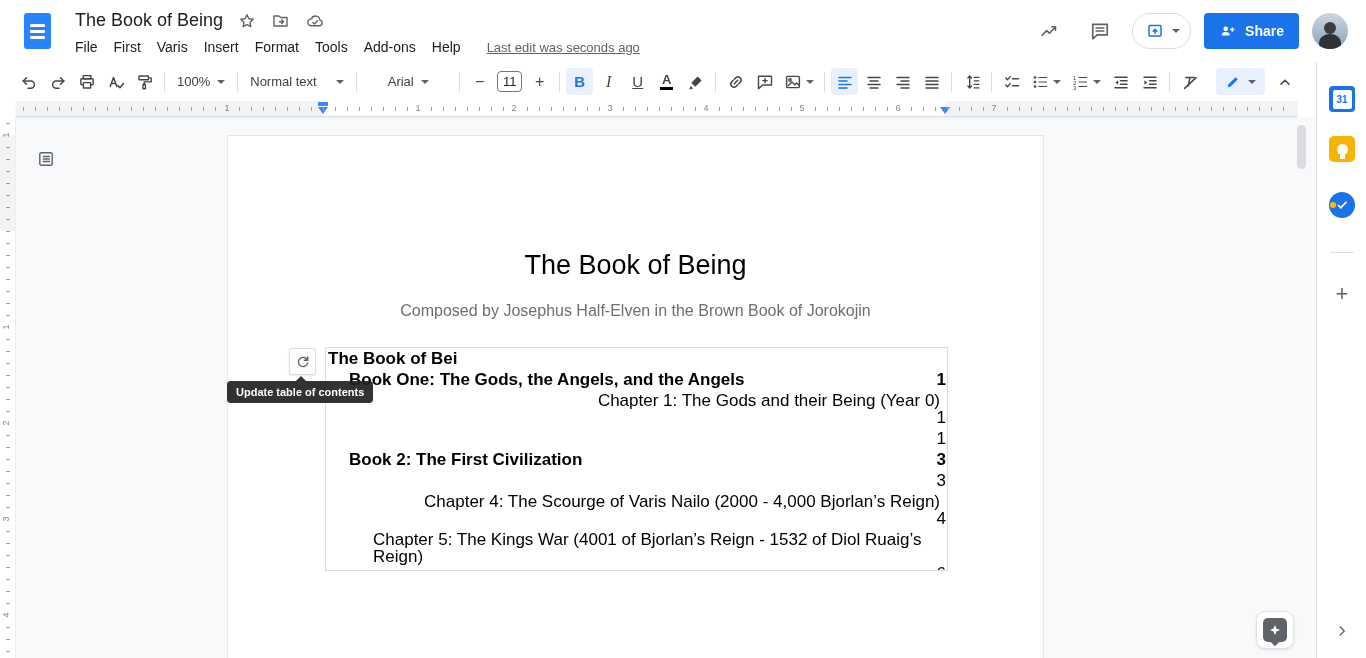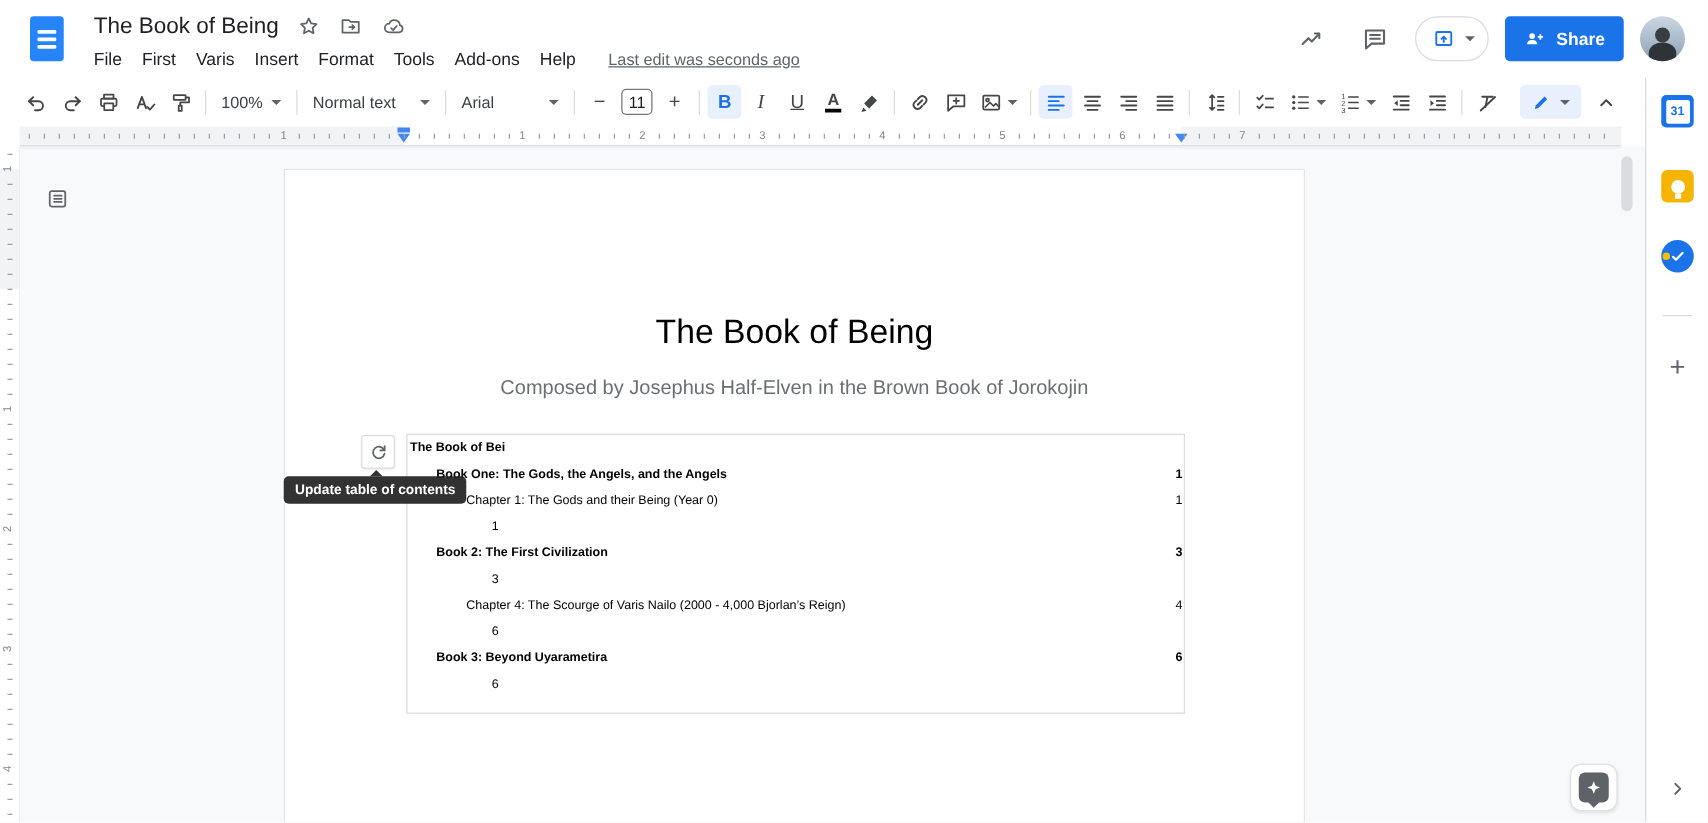--- a/index.html
+++ b/index.html
@@ -68,25 +68,25 @@
   
   .canvas { position:absolute; top:117px; left:16px; width:1300px; height:541px; background:#f8f9fa; }
   .outline-btn { position:absolute; left:19px; top:31px; width:22px; height:22px; display:flex; align-items:center; justify-content:center; cursor:pointer; }
   .vscroll-thumb { position:absolute; right:10px; top:8px; width:9px; height:44px; background:#dadce0; border-radius:5px; }
   .page { position:absolute; left:211px; top:18px; width:817px; height:524px; background:#fff; border:1px solid #e4e6e8; }
   .page-title { position:absolute; top:114px; left:0; width:100%; text-align:center; font-size:27px; color:#000; }
   .page-subtitle { position:absolute; top:166px; left:0; width:100%; text-align:center; font-size:16px; color:#6b6f72; }
 
   
   .toc-wrap { position:absolute; left:97px; top:211px; width:623px; height:224px; border:1px solid #d9dce0; padding:2px 1px 0 1px; overflow:hidden; }
-  .toc-row { display:flex; align-items:flex-end; font-size:10px; line-height:17px; margin-bottom:4px; color:#000; cursor:pointer; }
+  .toc-row { display:flex; align-items:flex-end; font-size:17px; line-height:17px; margin-bottom:4px; color:#000; cursor:pointer; }
   .toc-row.b { font-weight:700; }
   .toc-row.ind0 { padding-left:1px; }
   .toc-row.ind1 { padding-left:22px; }
-  .toc-row.ind2 { padding-left:46px; }
+  .toc-row.ind2 { padding-left:46px;flex-direction:column; }
   .toc-text { flex:1; padding-right:6px; }
   .toc-page { width:26px; text-align:right; flex:none; }
   .misspell { text-decoration:underline wavy #e8453c 1px; text-underline-offset:3px; }
   .toc-refresh { position:absolute; left:61px; top:212px; width:27px; height:27px; background:#fff; border:1px solid #dadce0;
     border-radius:3px; display:flex; align-items:center; justify-content:center; box-shadow:0 1px 2px rgba(0,0,0,.08); cursor:pointer; z-index:6; }
   .toc-tooltip { position:absolute; left:-1px; top:245px; height:22px; background:rgba(33,33,33,.92); color:#fff;
     font-size:11px; font-weight:700; border-radius:4px; display:flex; align-items:center; padding:0 9px; white-space:nowrap; z-index:7; }
   .toc-tooltip::before { content:''; position:absolute; top:-5px; left:69px; width:0; height:0;
     border-left:5px solid transparent; border-right:5px solid transparent; border-bottom:5px solid rgba(33,33,33,.92); }
 
@@ -222,21 +222,21 @@
   <span class="tb-select">
     <span>100%</span>
       <span class="caret"></span>
   </span>
   <span class="tb-sep"></span>
   <span class="tb-select" style="width:108px;justify-content:space-between;">
     <span>Normal text</span>
       <span class="caret"></span>
   </span>
   <span class="tb-sep"></span>
-  <span class="tb-select" style="width:92px;justify-content:space-between;">
+  <span class="tb-select" style="width:92px;justify-content:center;">
     <span>Arial</span>
       <span class="caret"></span>
   </span>
   <span class="tb-sep"></span>
   <span class="tb-btn">
       <span class="ltr" style="font-size:16px;">−</span>
     </span>
   <span class="size-box">11</span>
   <span class="tb-btn">
       <span class="ltr" style="font-size:16px;">+</span>
@@ -567,20 +567,21 @@
             <span class="toc-page">3</span>
           </div>
           <div class="toc-row ind2">
             <span class="toc-page">3</span>
           </div>
           <div class="toc-row ind2">
             <span class="toc-text">Chapter 4: The Scourge of Varis Nailo (2000 - 4,000 Bjorlan’s Reign)</span>
             <span class="toc-page">4</span>
           </div>
           <div class="toc-row ind2">
+            <span class="toc-text">Chapter 5: The Kings War (4001 of Bjorlan’s Reign - 1532 of Diol Ruaig’s Reign)</span>
             <span class="toc-page">6</span>
           </div>
           <div class="toc-row ind1 b">
             <span class="toc-text">Book 3: Beyond Uyarametira</span>
             <span class="toc-page">6</span>
           </div>
           <div class="toc-row ind2">
             <span class="toc-page">6</span>
           </div>
         </div>
@@ -598,21 +599,21 @@
   <span class="explore-btn">
     <span class="explore-ic">
       <svg width="14" height="14" viewBox="0 0 18 18" fill="#fff">
           <path d="M9 2.5l1.9 4.6L15.5 9l-4.6 1.9L9 15.5 7.1 10.9 2.5 9l4.6-1.9z"></path>
         </svg>
     </span>
   </span>
 </div>
 
 <div class="sidebar">
-  <span class="side-ic cal-ic" style="top:14px;">
+  <span class="side-ic cal-ic" style="top:24px;">
     <span class="cal-inner">31</span>
   </span>
   <span class="side-ic keep-ic" style="top:74px;">
       <span class="keep-bulb"></span>
     </span>
   <span class="side-ic tasks-ic" style="top:130px;">
     <span class="tasks-dot"></span>
     <svg width="16" height="16" viewBox="0 0 18 18" fill="none" stroke="#fff" stroke-width="2" stroke-linecap="round" stroke-linejoin="round">
         <path d="M5 9.5l2.6 2.6L13.5 6"></path>
       </svg>

